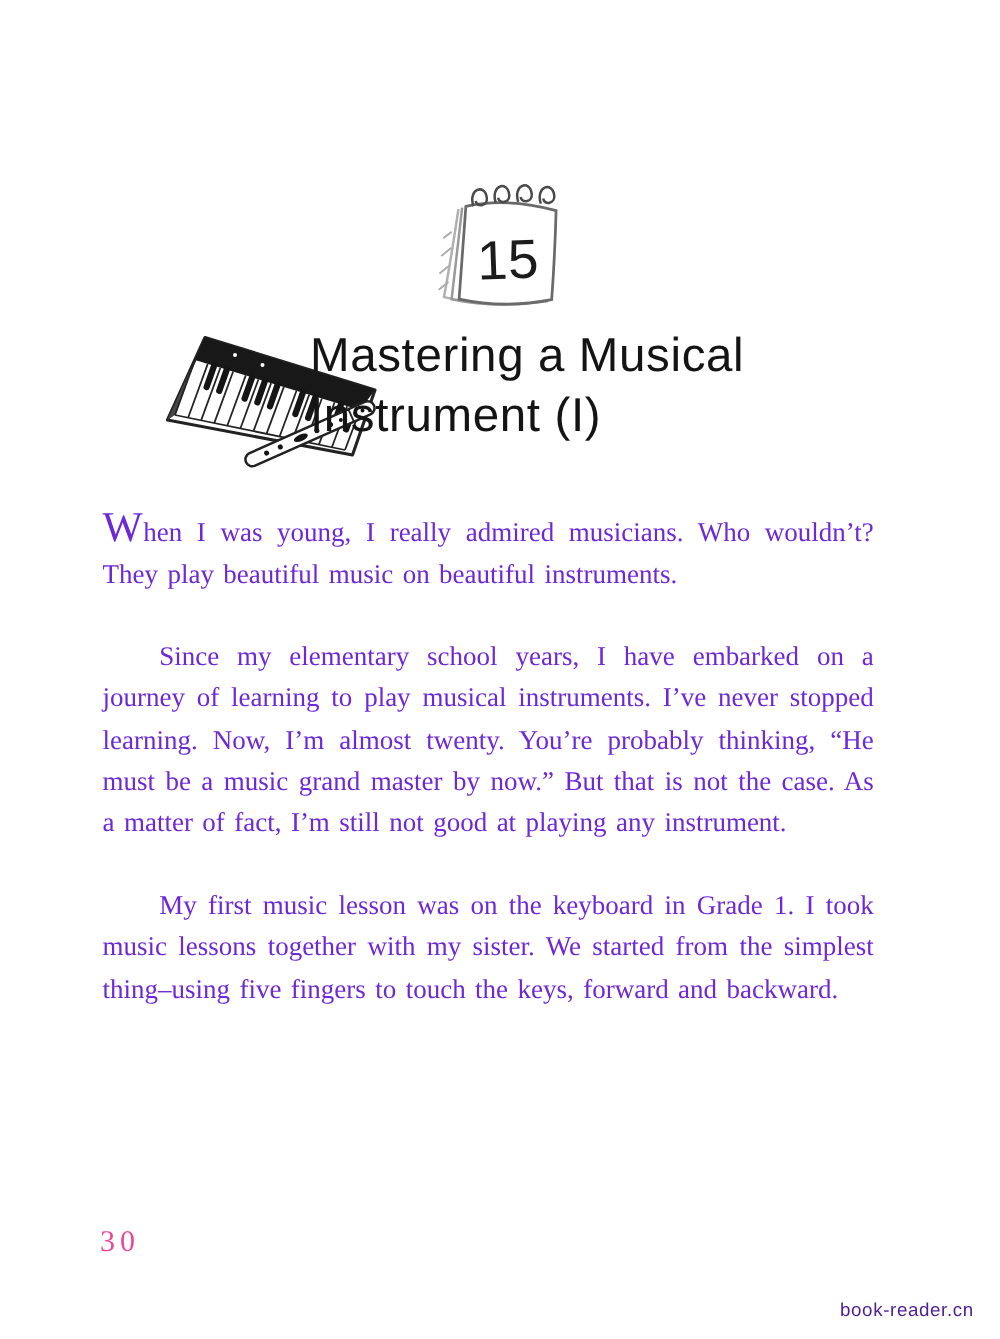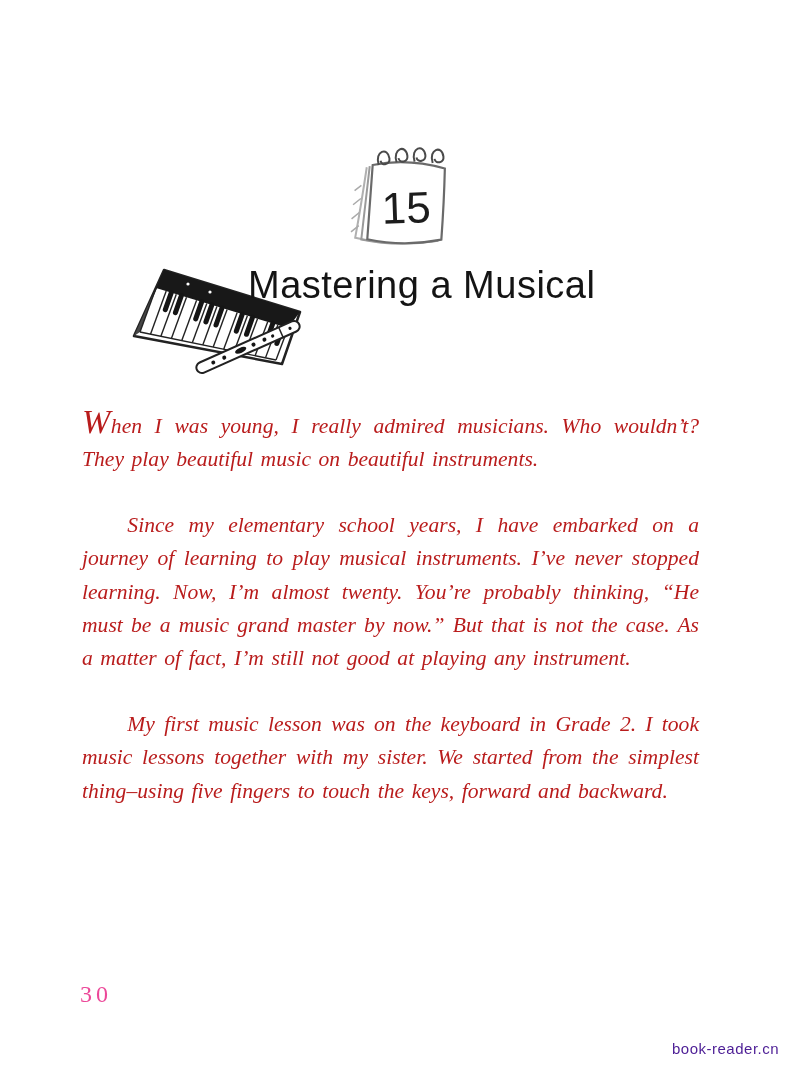--- a/index.html
+++ b/index.html
@@ -22,24 +22,23 @@
     text-align:left;
     font-family:"Liberation Sans",sans-serif;
     font-size:38px;line-height:48px;
     color:#141414;letter-spacing:.5px;
   }
 
   
   .bodytext{
     position:absolute;left:82px;top:410px;width:617px;
     font-size:21.6px;line-height:33.4px;
-    color:#b91c1c;
+    color:#6d28d9;
     text-align:justify;
     word-spacing:.1em;
-    font-style:italic;
   }
   .bodytext p{margin:0;}
   .bodytext p.indent{text-indent:2.1em;margin-top:32px;}
   .dropcap{font-size:34px;line-height:0;letter-spacing:.5px;}
 
   .pagenum{
     position:absolute;left:80px;top:981px;
     font-size:24px;letter-spacing:4px;color:#ec4899;
   }
   .watermark{
@@ -121,24 +120,25 @@
       <circle cx="108" cy="91" r="2" fill="#141414"></circle>
       <circle cx="140" cy="91" r="2" fill="#141414"></circle>
       <circle cx="152" cy="91" r="2" fill="#141414"></circle>
       <circle cx="161" cy="91" r="1.6" fill="#141414"></circle>
       <circle cx="180" cy="91" r="1.6" fill="#141414"></circle>
     </g>
   </svg>
 
   <div class="title">
     <div>Mastering a Musical</div>
+    <div>Instrument (I)</div>
   </div>
 
   <div class="bodytext">
     <p><span class="dropcap">W</span><span>hen I was young, I really admired musicians. Who wouldn’t? They play beautiful music on beautiful instruments.</span></p>
     <p class="indent">Since my elementary school years, I have embarked on a journey of learning to play musical instruments. I’ve never stopped learning. Now, I’m almost twenty. You’re probably thinking, “He must be a music grand master by now.” But that is not the case. As a matter of fact, I’m still not good at playing any instrument.</p>
-    <p class="indent">My first music lesson was on the keyboard in Grade 2. I took music lessons together with my sister. We started from the simplest thing–using five fingers to touch the keys, forward and backward.</p>
+    <p class="indent">My first music lesson was on the keyboard in Grade 1. I took music lessons together with my sister. We started from the simplest thing–using five fingers to touch the keys, forward and backward.</p>
   </div>
 
   <div class="pagenum">30</div>
   <div class="watermark">book-reader.cn</div>
 
 </div>
 
 </body></html>

